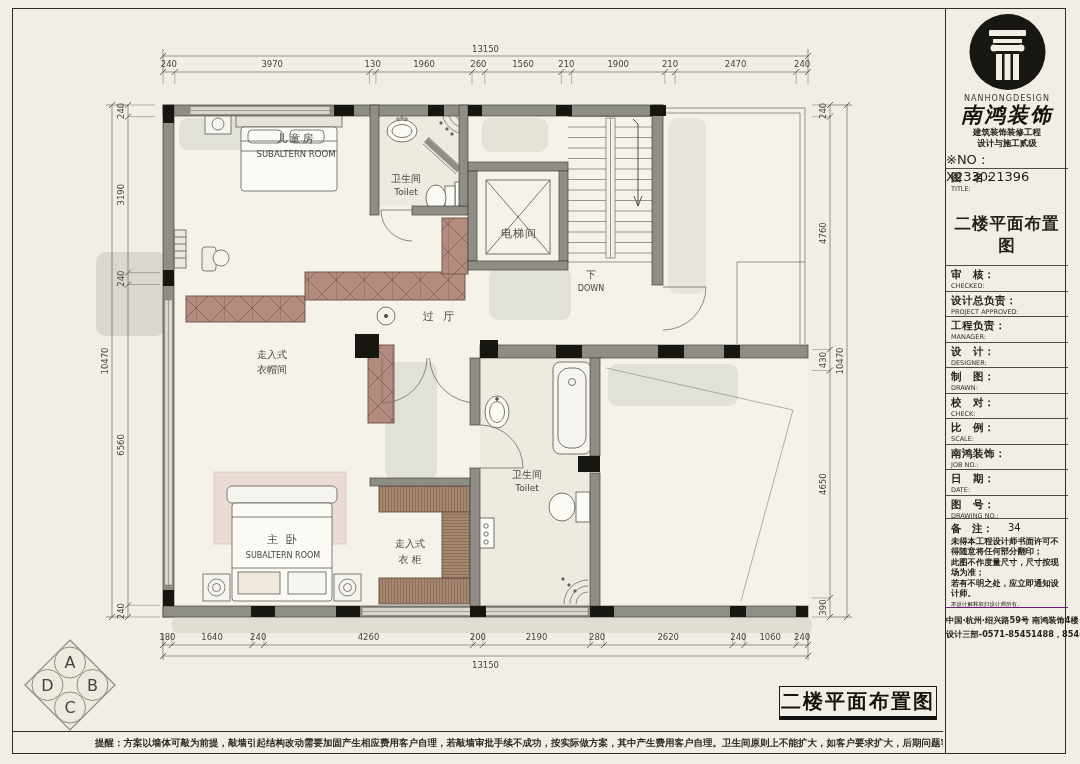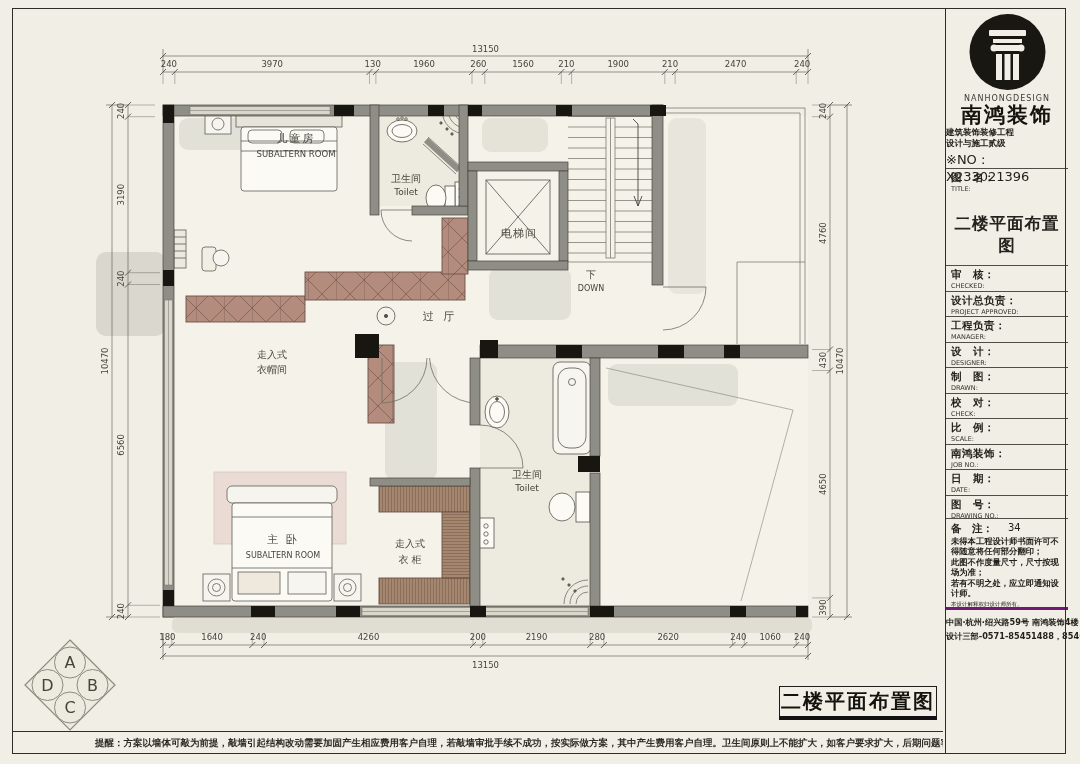--- a/index.html
+++ b/index.html
@@ -10,34 +10,34 @@
   svg.plan{position:absolute;left:0;top:0;}
   svg text{font-family:"DejaVu Sans","Liberation Sans",sans-serif;fill:#45443c;}
   .dimtx{font-size:8.5px;}
   .roomzh{fill:#4b4a40;}
   
   .tb{position:absolute;left:945px;top:8px;width:123px;height:746px;background:#f0eee5;
       border-left:1.5px solid #2e2d27;box-sizing:border-box;}
   .tb-logo{position:relative;height:160px;}
   .tb-logo svg{display:block;margin:0 auto;}
   .tb-brand-en{font-size:8px;letter-spacing:1px;text-align:center;color:#3c3b33;}
-  .tb-brand-zh{font-size:21px;font-weight:bold;text-align:center;letter-spacing:2px;color:#14130e;line-height:24px;}
-  .tb-cert{font-size:8.5px;font-weight:bold;text-align:left;line-height:11px;}
+  .tb-brand-zh{font-size:21px;font-weight:bold;text-align:center;letter-spacing:2px;color:#14130e;line-height:24px;font-style:italic;}
+  .tb-cert{font-size:8.5px;font-weight:bold;text-align:center;line-height:11px;}
   .tb-no{font-size:13px;margin-top:2px;}
   .tbr{position:relative;border-top:1px solid #504f47;padding:2px 0 0 5px;box-sizing:border-box;}
   .tbr .zh{font-size:10.5px;font-weight:bold;letter-spacing:.5px;white-space:nowrap;}
   .tbr .en{font-size:6.5px;color:#33322b;white-space:nowrap;}
   .val1{position:absolute;right:6px;top:12px;font-size:13px;font-weight:bold;letter-spacing:2px;}
   .val2{position:absolute;left:0;right:0;top:44px;text-align:center;font-size:16.5px;font-weight:bold;letter-spacing:1px;}
   .val13{position:absolute;left:62px;top:5px;font-size:10px;margin-top:21px;}
   .tbn{border-top:1px solid #504f47;padding:3px 4px 0 5px;height:89px;box-sizing:border-box;}
   .tbn .zh{font-size:10.5px;font-weight:bold;}
   .tbn .nl{font-size:8.3px;font-weight:bold;line-height:10.5px;}
   .tbn .ns{font-size:5.5px;margin-top:2px;}
-  .tba{border-top:3px solid #701a75;height:33px;box-sizing:border-box;text-align:left;
+  .tba{border-top:1px solid #701a75;height:33px;box-sizing:border-box;text-align:left;
        font-size:8.2px;font-weight:bold;line-height:14px;padding-top:5px;white-space:nowrap;}
   
   .ptitle{position:absolute;left:779px;top:686px;width:158px;height:34px;box-sizing:border-box;
           border:1.5px solid #1d1c18;border-bottom:4.5px solid #111;
           font-size:20px;font-weight:bold;letter-spacing:2px;text-align:center;line-height:29px;color:#14130e;}
   .reminder{position:absolute;left:13px;top:731px;width:930px;height:23px;box-sizing:border-box;
             border-top:1px solid #2e2d27;font-size:9.5px;font-weight:bold;color:#2c2b25;
             line-height:22px;padding-left:82px;white-space:nowrap;overflow:hidden;}
 </style>
 </head>

